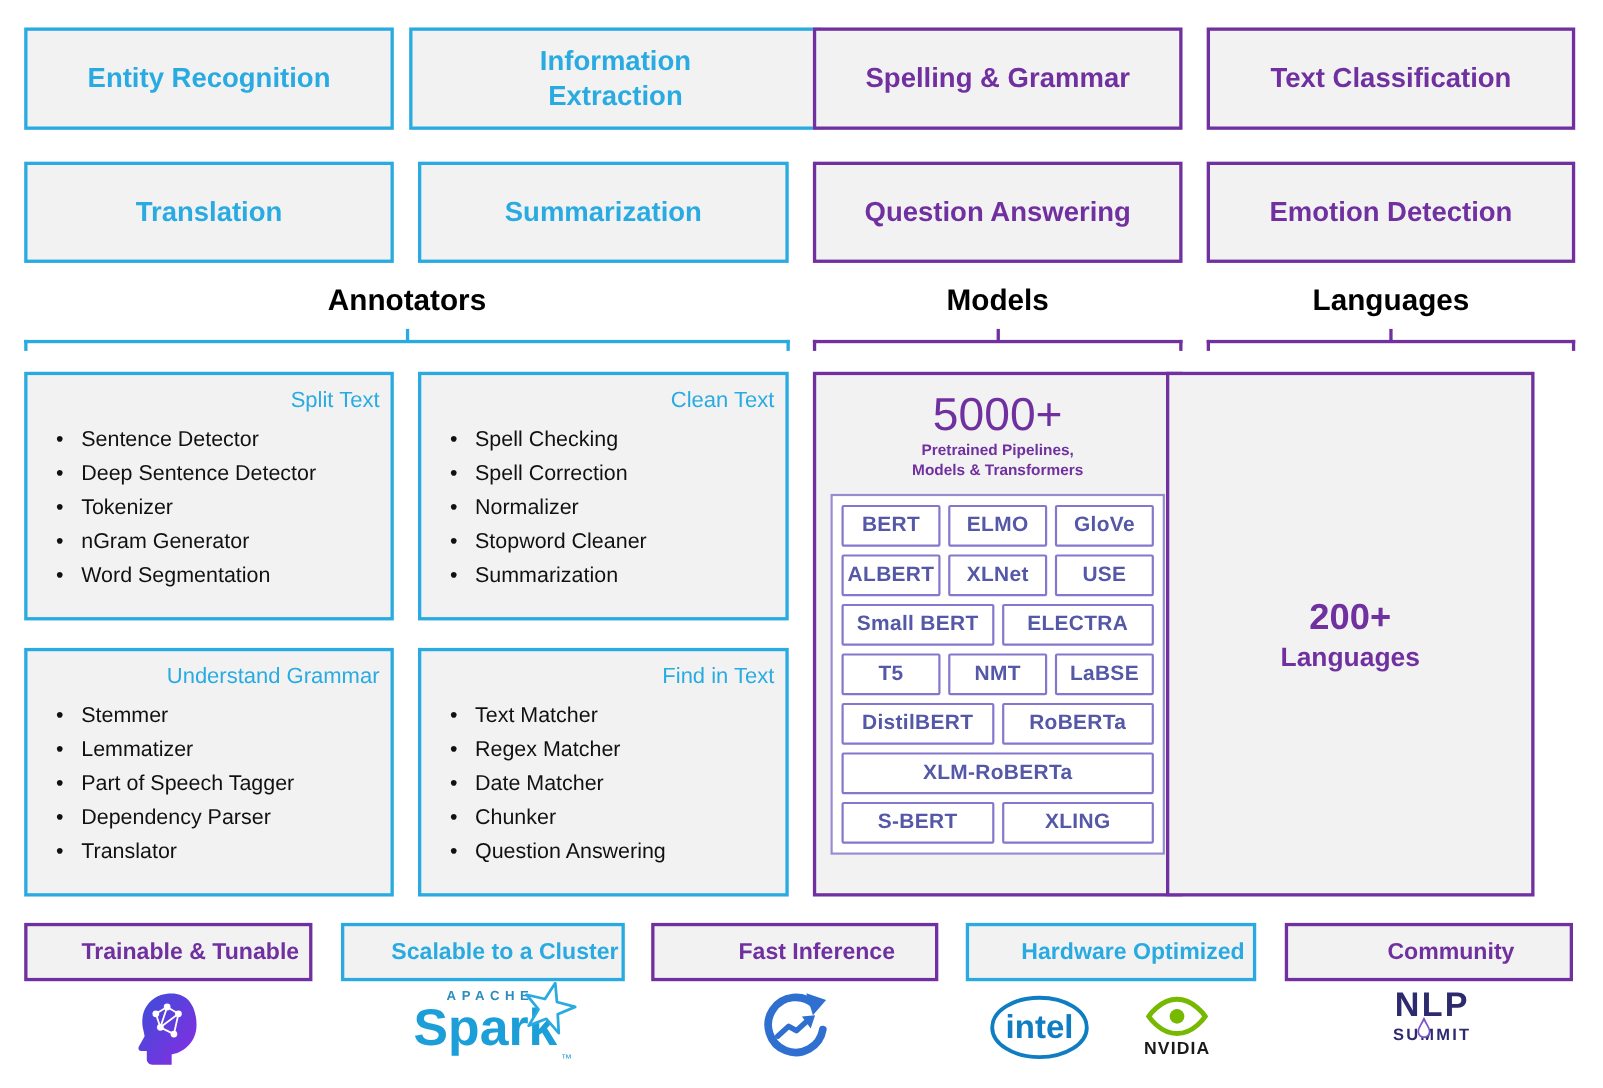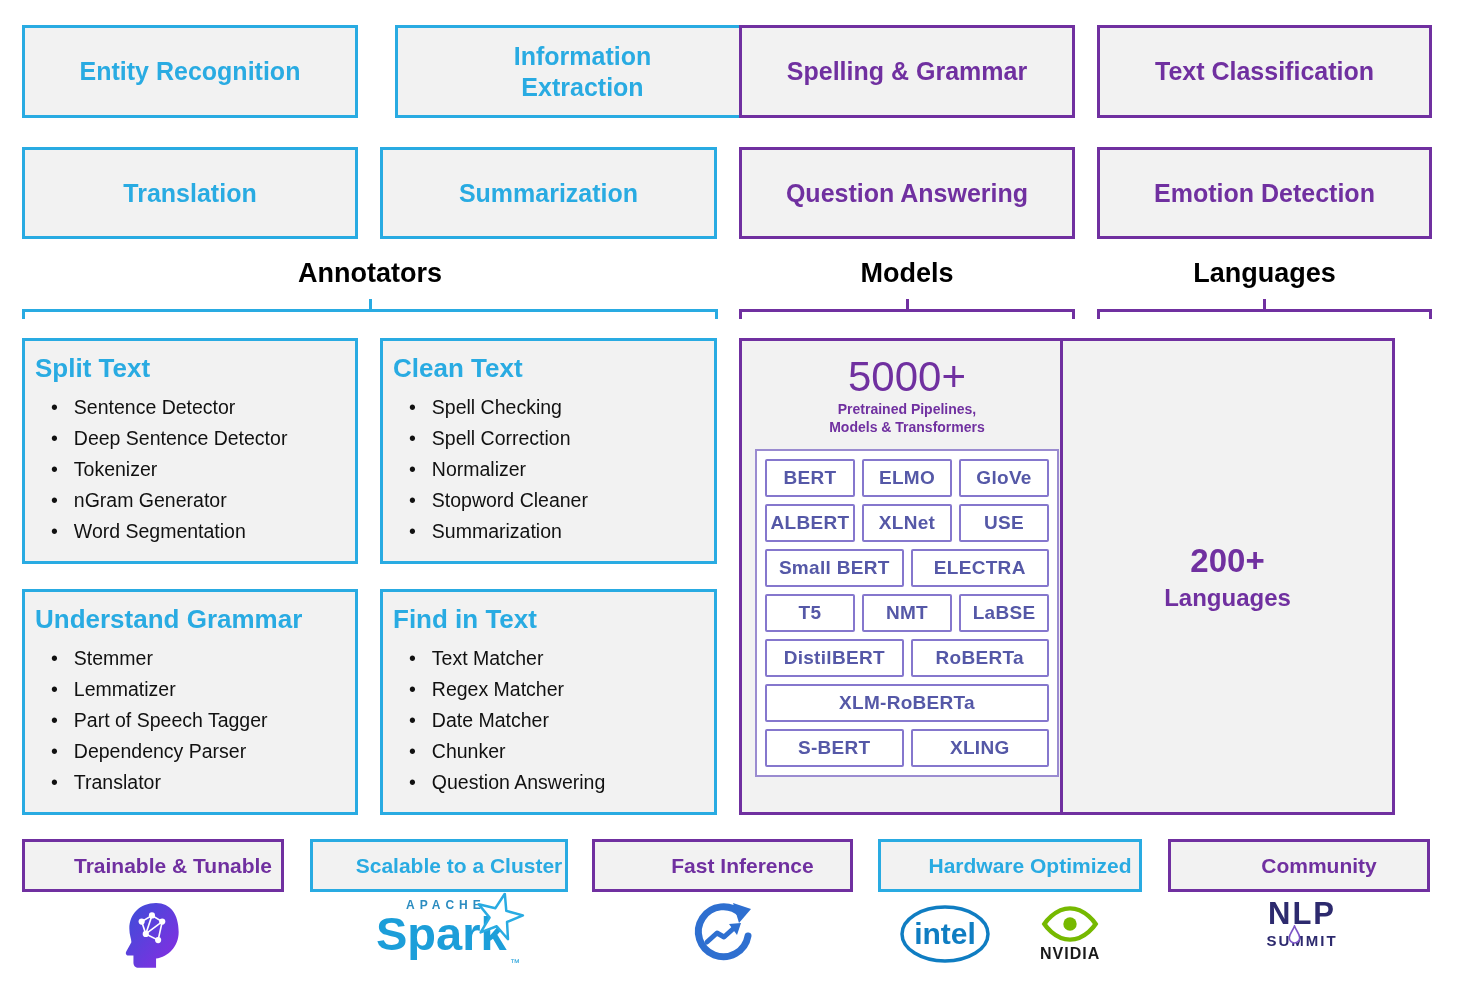--- a/index.html
+++ b/index.html
@@ -20,21 +20,21 @@
   .brace { position:absolute; height:20px; }
   .brace .tick { position:absolute; left:50%; top:0; width:3px; height:11px; margin-left:-1.5px; background:var(--c); }
   .brace .bar  { position:absolute; left:0; right:0; top:10px; height:3px; background:var(--c); }
   .brace .bar::before, .brace .bar::after { content:""; position:absolute; top:0; width:3px; height:10px; background:inherit; }
   .brace .bar::before { left:0; } .brace .bar::after { right:0; }
   .brace.cyan   { --c: var(--cyan,#29abe2); }
   .brace.purple { --c: var(--purple,#7030a0); }
 
   
   .group { position:absolute; background:var(--box_bg,#f2f2f2); border:3px solid var(--cyan,#29abe2); padding:12px 10px 0 10px; }
-  .group h3 { color:var(--cyan,#29abe2); font-size:26px; font-weight:bold; text-align:left; margin-bottom:8px; }
+  .group h3 { color:var(--cyan,#29abe2); font-size:20px; font-weight:normal; text-align:right; margin-bottom:8px; }
   .group ul { list-style:none; }
   .group li { display:flex; font-size:19.5px; color:var(--ink,#111); line-height:31px; }
   .group li::before { content:"\2022"; margin:0 16px 0 16px; }
 
   
   .panel { position:absolute; background:var(--box_bg,#f2f2f2); border:3px solid var(--purple,#7030a0); text-align:center; }
   .m-head { font-size:42px; font-weight:normal; color:var(--purple,#7030a0); margin-top:12px; }
   .m-sub  { font-size:14px; font-weight:bold; color:var(--purple,#7030a0); line-height:1.28; }
   .chips  { width:304px; margin:12px auto 0 auto; background:#fff; border:2px solid var(--chip_box_border,#9a8bd0); padding:8px; display:flex; flex-direction:column; gap:7px; }
   .chip-row { display:flex; gap:7px; }
@@ -57,21 +57,21 @@
   .nlp-drop { position:absolute; left:36px; top:27px; width:13px; height:19px; }
 </style>
 </head>
 <body>
 
 <div class="canvas">
 
   <div class="box feat cyan-box" style="left:22px;top:25px;width:336px;height:93px">
     <span>Entity Recognition</span>
   </div>
-  <div class="box feat cyan-box" style="left:395px;top:25px;width:375px;height:93px">
+  <div class="box feat cyan-box" style="left:372px;top:25px;width:375px;height:93px">
     <span style="max-width:220px">Information Extraction</span>
   </div>
   <div class="box feat purple-box" style="left:739px;top:25px;width:336px;height:93px">
     <span>Spelling &amp; Grammar</span>
   </div>
   <div class="box feat purple-box" style="left:1097px;top:25px;width:335px;height:93px">
     <span>Text Classification</span>
   </div>
 
   <div class="box feat cyan-box" style="left:22px;top:147px;width:336px;height:92px">

